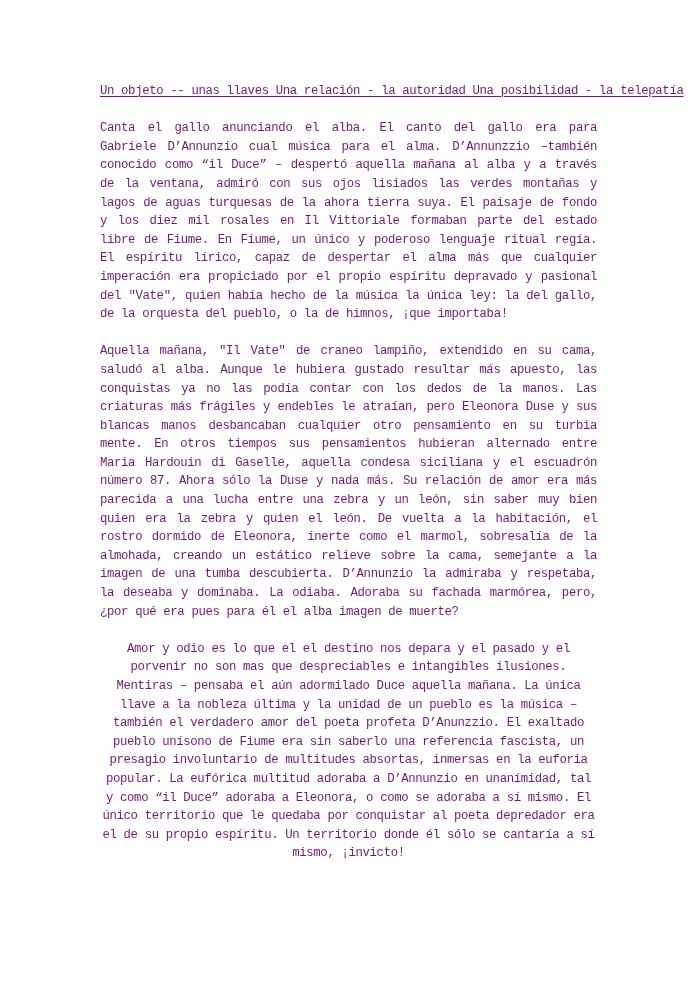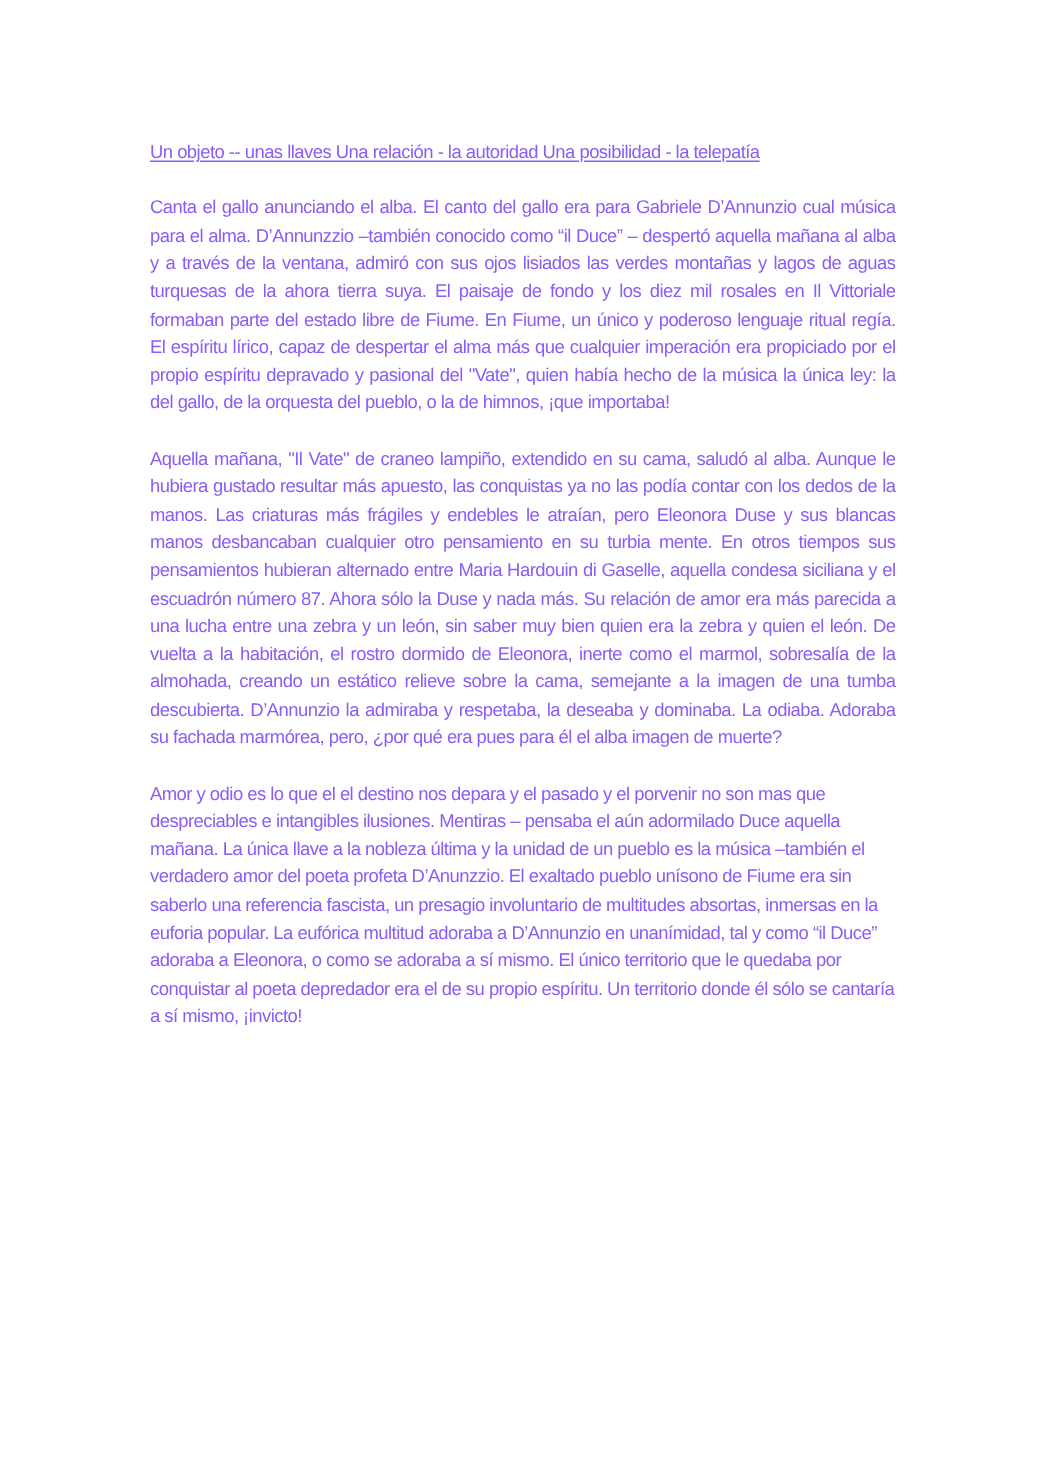--- a/index.html
+++ b/index.html
@@ -9,42 +9,42 @@
   }
   body {
     width: 694px;
     height: 982px;
     position: relative;
     overflow: hidden;
   }
   .page {
     position: absolute;
     left: 100px;
-    top: 92px;
+    top: 82px;
     width: 497px;
-    font-family: Liberation Sans, sans-serif;
+    font-family: Liberation Mono, monospace;
     font-size: 12.3px;
     line-height: 18.6px;
-    color: #8b5cf6;
+    color: #701a75;
     letter-spacing: -0.35px;
   }
   .title {
     margin: 0 0 18.6px 0;
     text-decoration: underline;
     text-underline-offset: 2px;
     white-space: nowrap;
   }
   .para {
     margin: 0 0 18.6px 0;
   }
   .para.justified {
     text-align: justify;
   }
   .para.left {
-    text-align: left;
+    text-align: center;
   }
   .signature {
     margin: 0;
   }
 </style>
 </head>
 <body>
 
 <div class="page">
   <p class="title">Un objeto -- unas llaves Una relación - la autoridad Una posibilidad - la telepatía</p>

